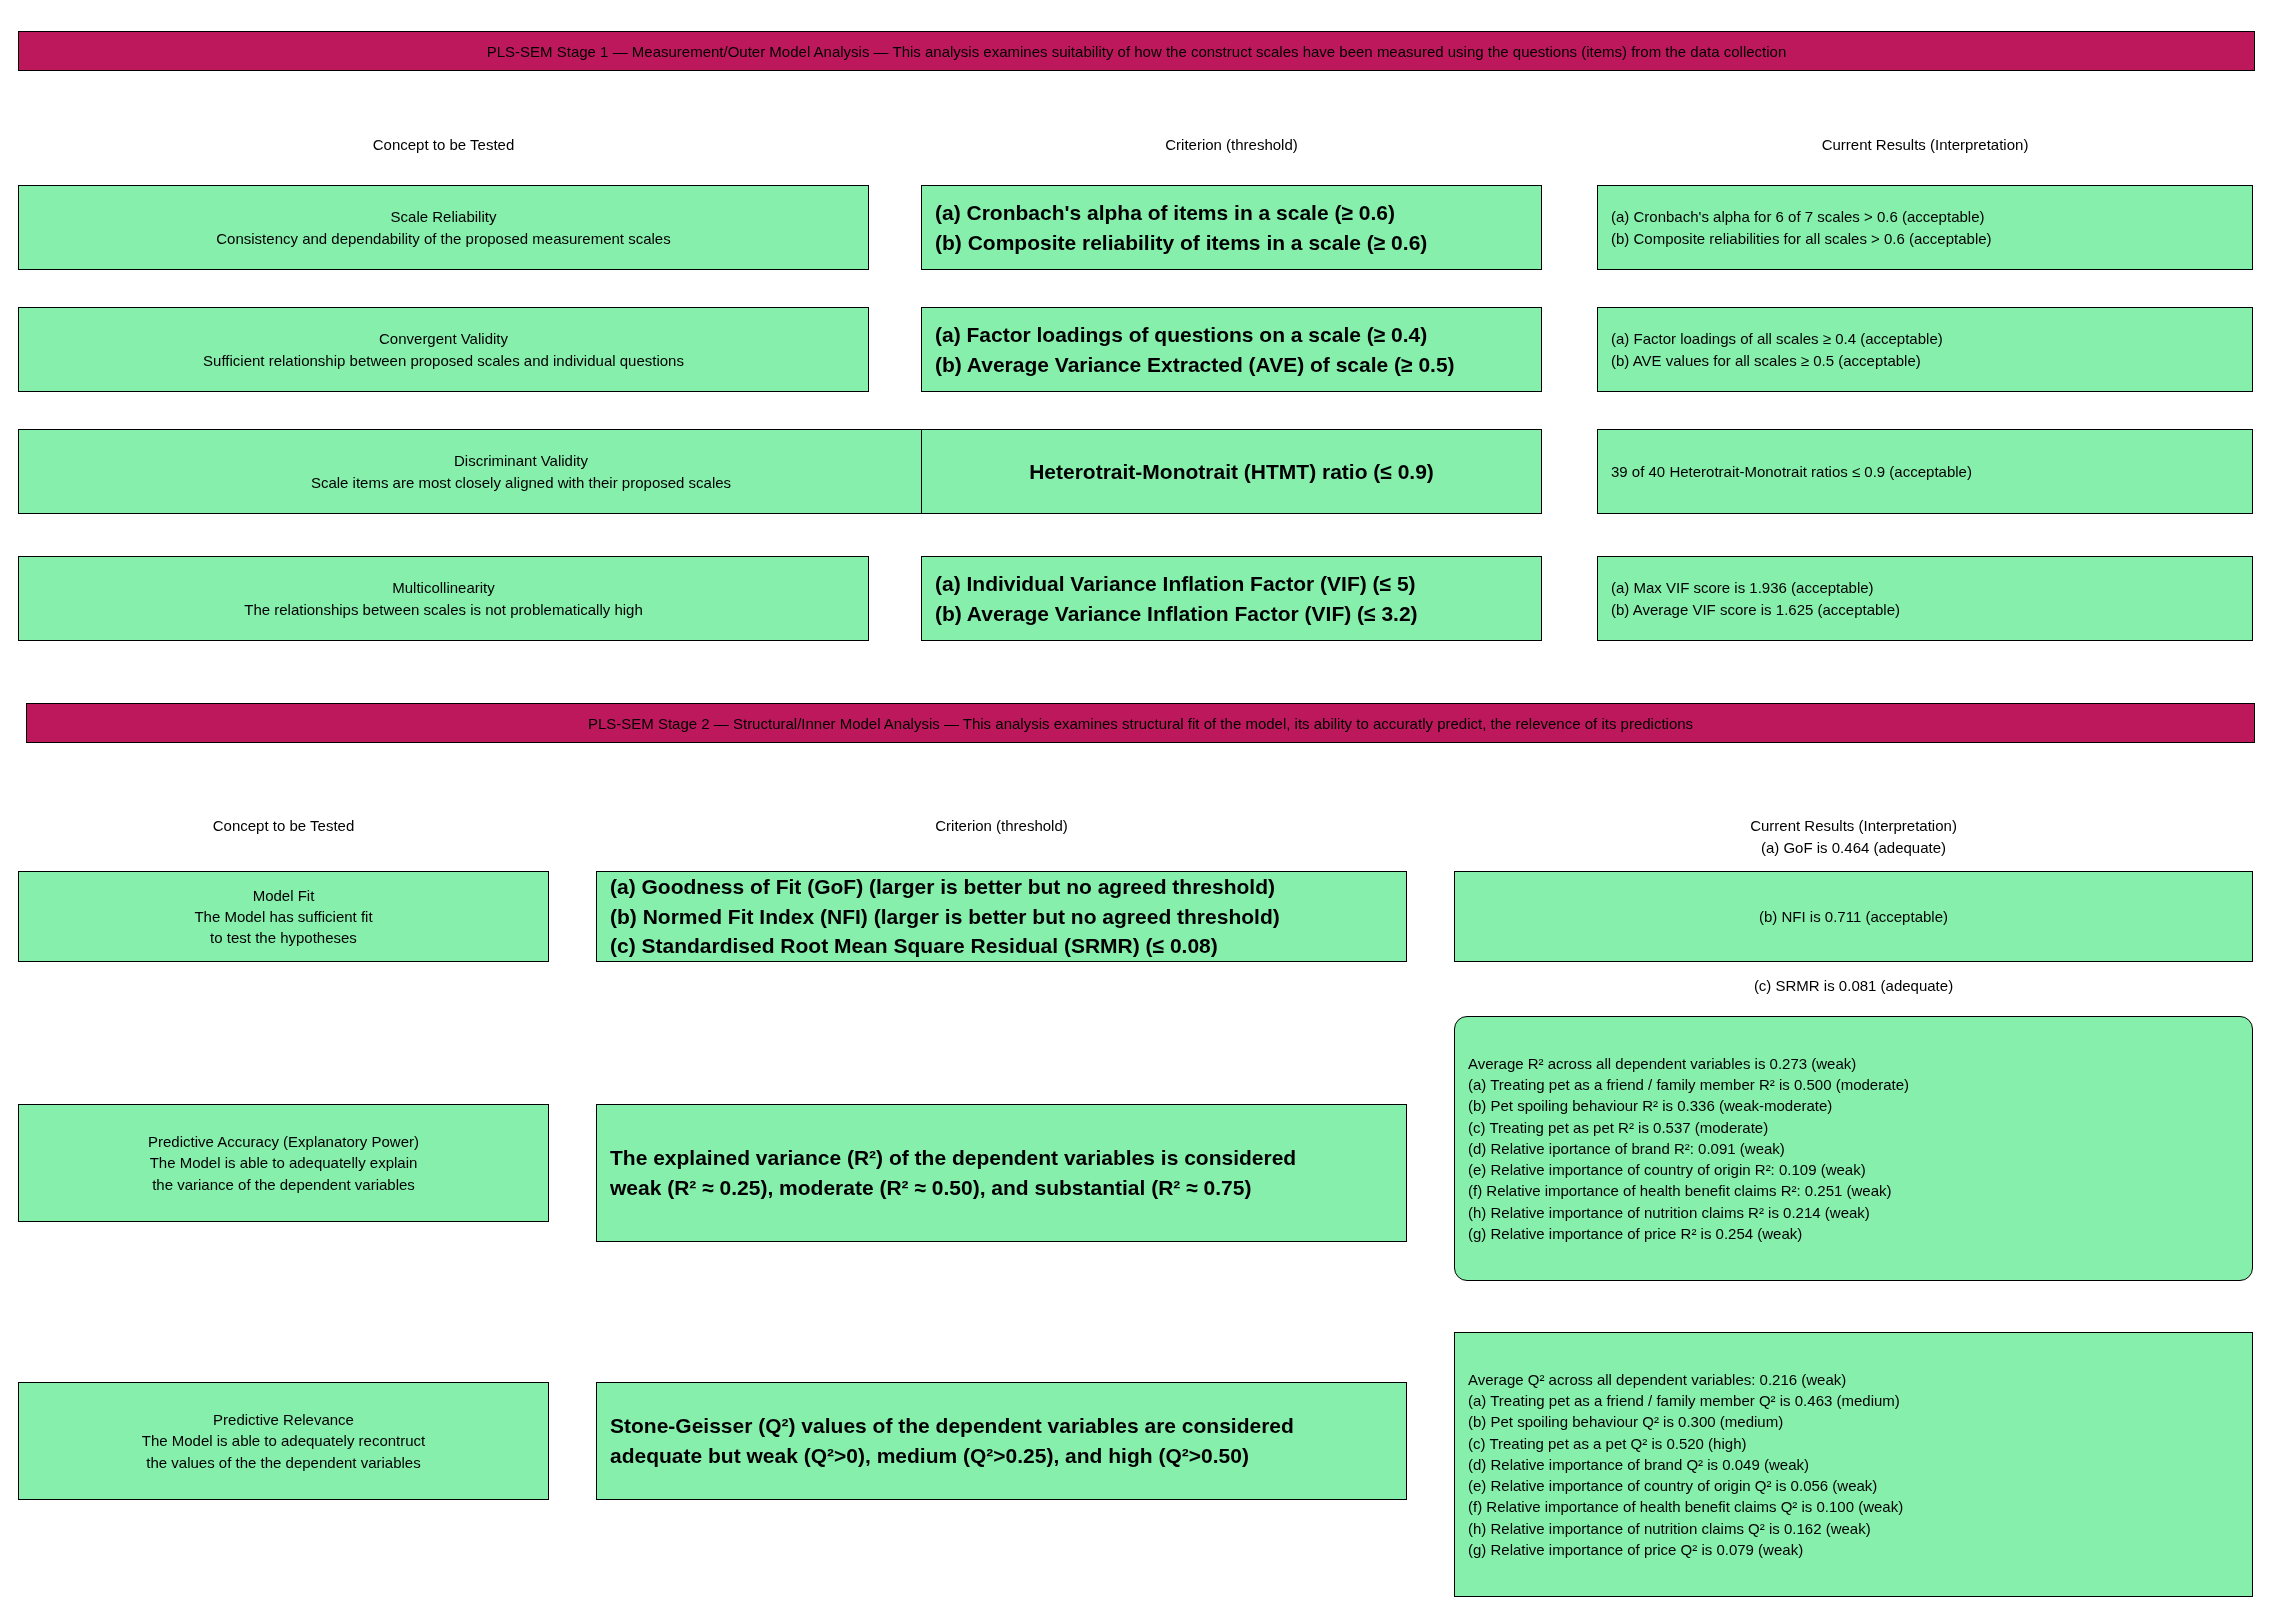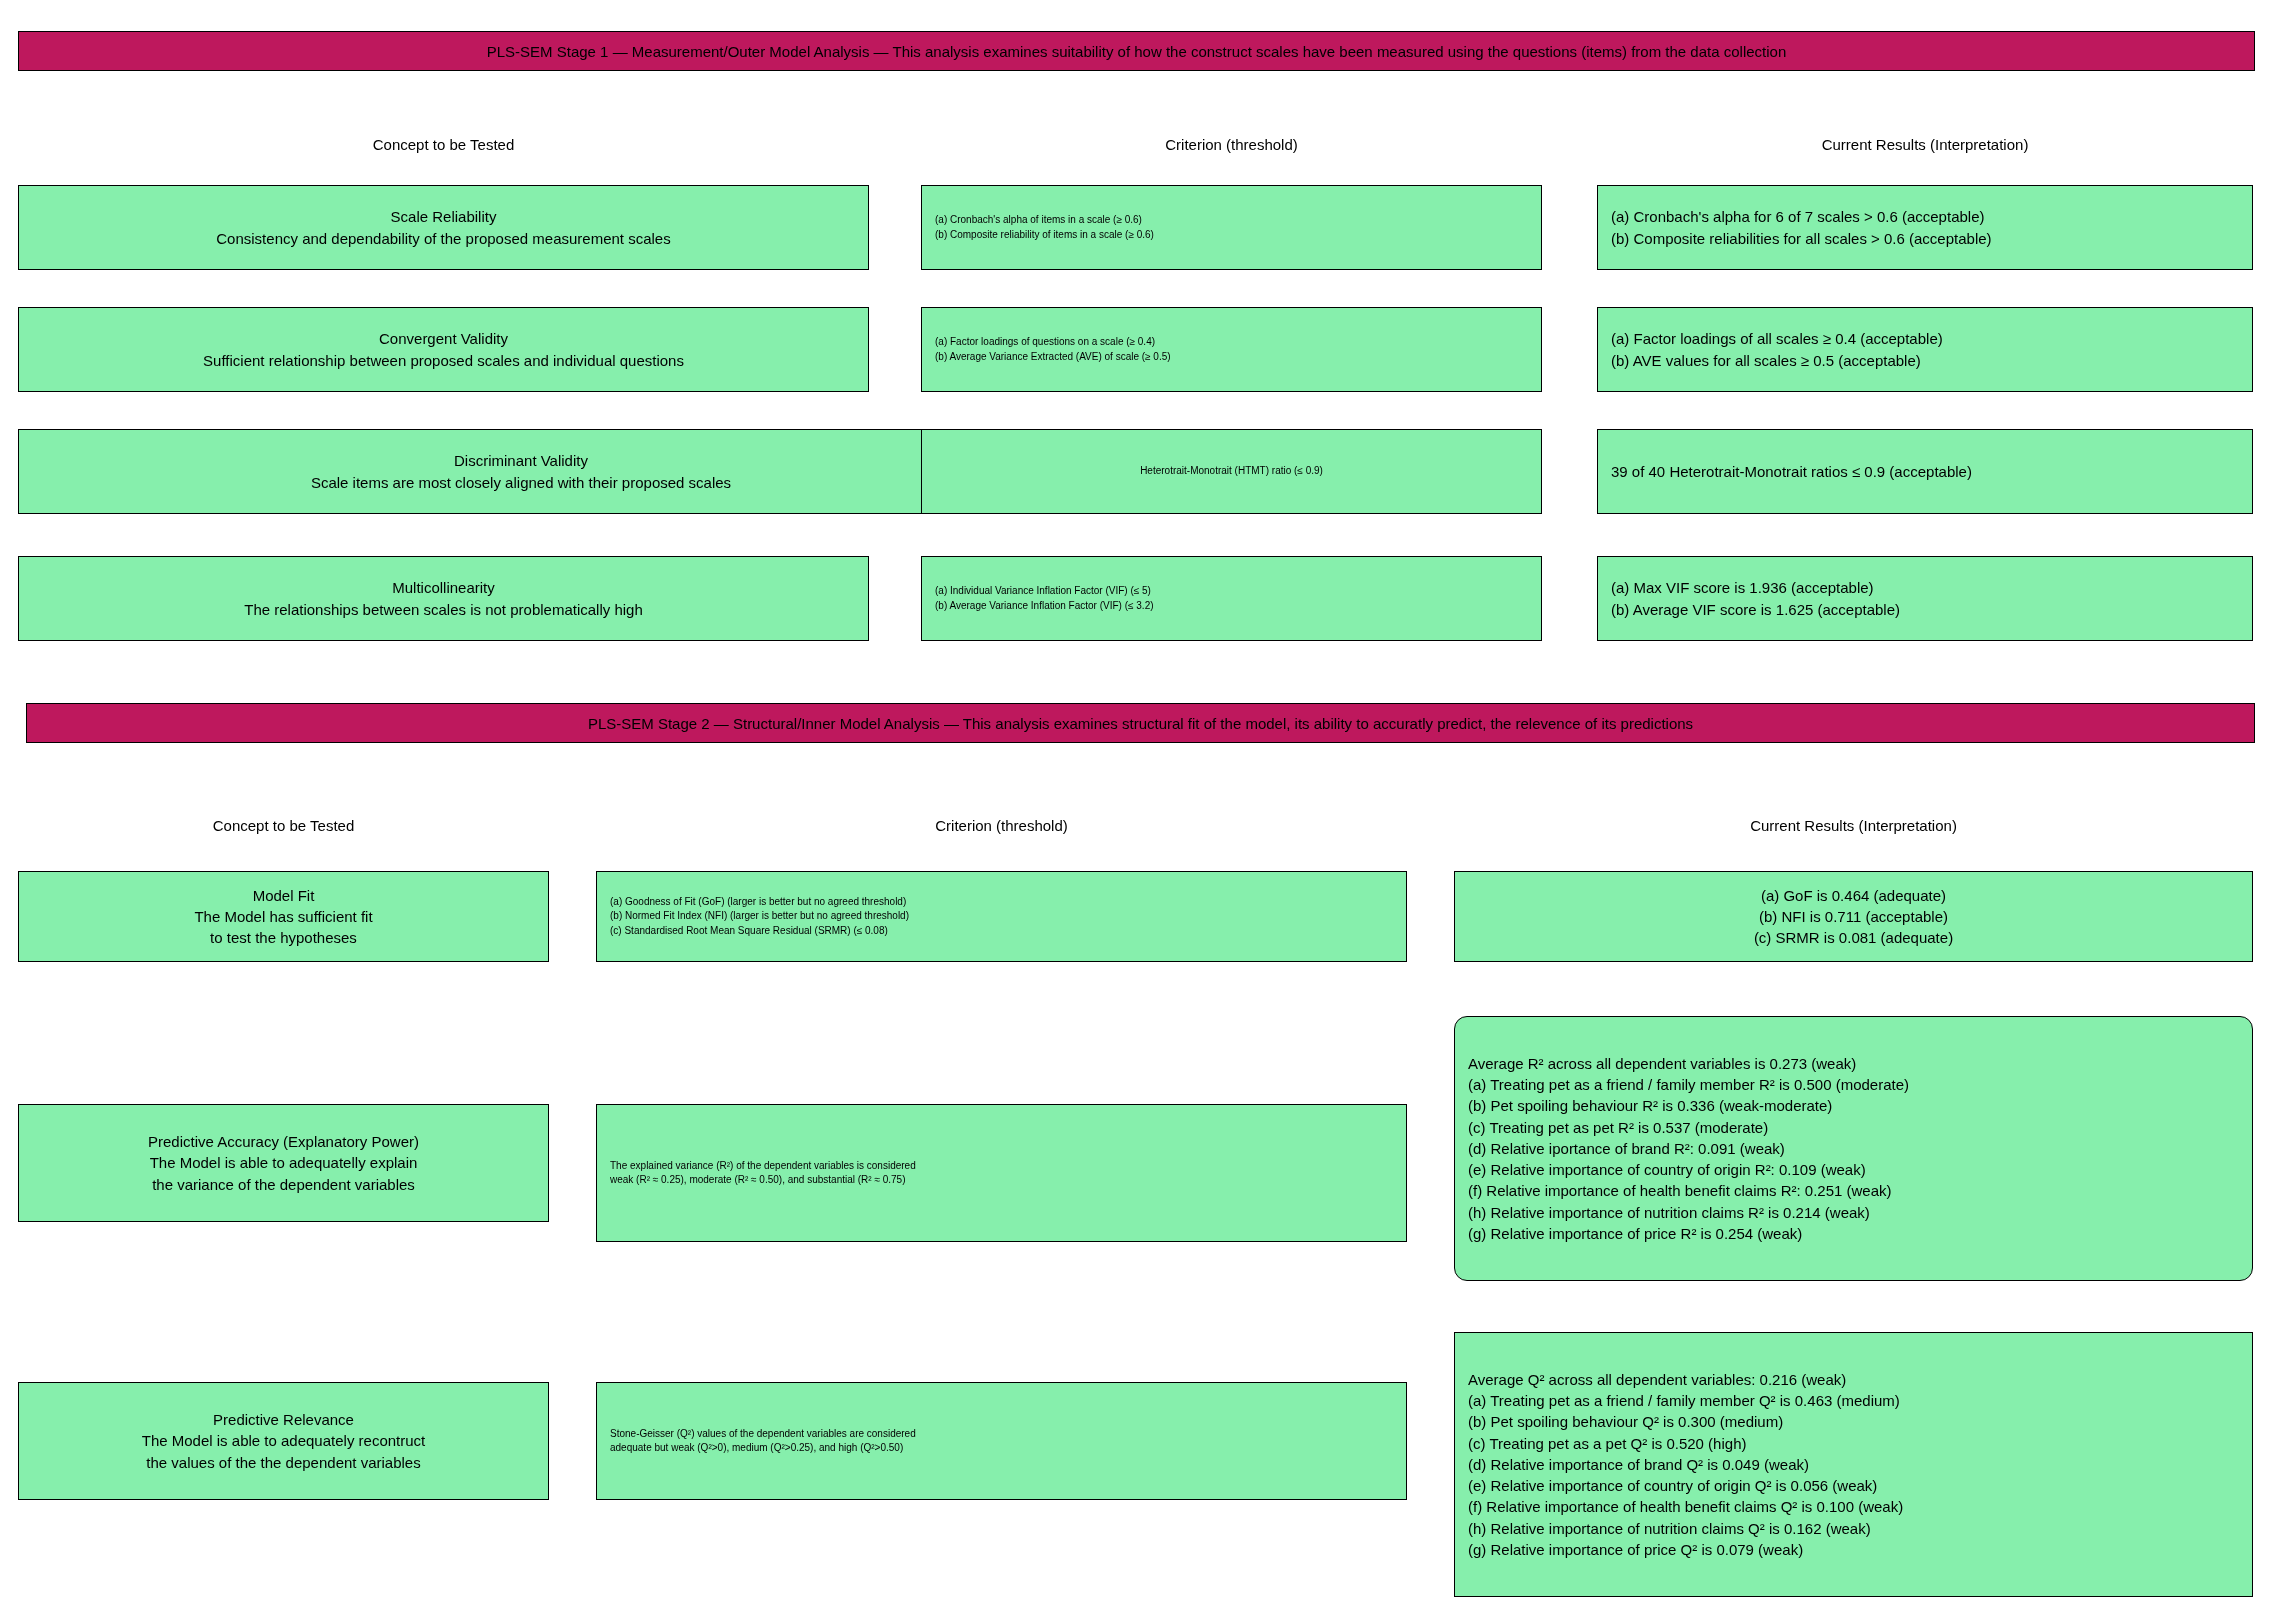--- a/index.html
+++ b/index.html
@@ -54,21 +54,21 @@
   .banner.centered .banner-text { padding-left: 0; }
   
   .col-head {
     position: absolute;
     font-size: 15px;
     text-align: center;
     white-space: nowrap;
   }
   
   .fs-concept { font-size: 15px; }
-  .fs-crit    { font-size: 10px; }
+  .fs-crit    { font-size: 21px; font-weight: bold; }
   .fs-res     { font-size: 15px; }
   .pad-l { padding-left: 13px; }
 </style>
 </head>
 <body>
 
 <div class="page">
 
   <div class="banner centered" style="left:18px; top:31px; width:2237px; height:40px;">
     <span class="banner-text">PLS-SEM Stage 1 — Measurement/Outer Model Analysis — This analysis examines suitability of how the construct scales have been measured using the questions (items) from the data collection</span>
@@ -139,21 +139,21 @@
   <div class="box center fs-concept" style="left:18px; top:871px; width:531px; height:91px;">
     <span class="line">Model Fit</span>
     <span class="line">The Model has sufficient fit</span>
     <span class="line">to test the hypotheses</span>
   </div>
   <div class="box left fs-crit" style="left:596px; top:871px; width:811px; height:91px;">
     <span class="line pad-l">(a) Goodness of Fit (GoF) (larger is better but no agreed threshold)</span>
     <span class="line pad-l">(b) Normed Fit Index (NFI) (larger is better but no agreed threshold)</span>
     <span class="line pad-l">(c) Standardised Root Mean Square Residual (SRMR) (≤ 0.08)</span>
   </div>
-  <div class="box center fs-res" style="left:1454px; top:871px; width:799px; height:91px;">
+  <div class="box center fs-res" style="left:1454px; top:871px; width:799px; height:91px;gap:48px;">
     <span class="line">(a) GoF is 0.464 (adequate)</span>
     <span class="line">(b) NFI is 0.711 (acceptable)</span>
     <span class="line">(c) SRMR is 0.081 (adequate)</span>
   </div>
 
   <div class="box center fs-concept" style="left:18px; top:1104px; width:531px; height:118px;">
     <span class="line">Predictive Accuracy (Explanatory Power)</span>
     <span class="line">The Model is able to adequatelly explain</span>
     <span class="line">the variance of the dependent variables</span>
   </div>

